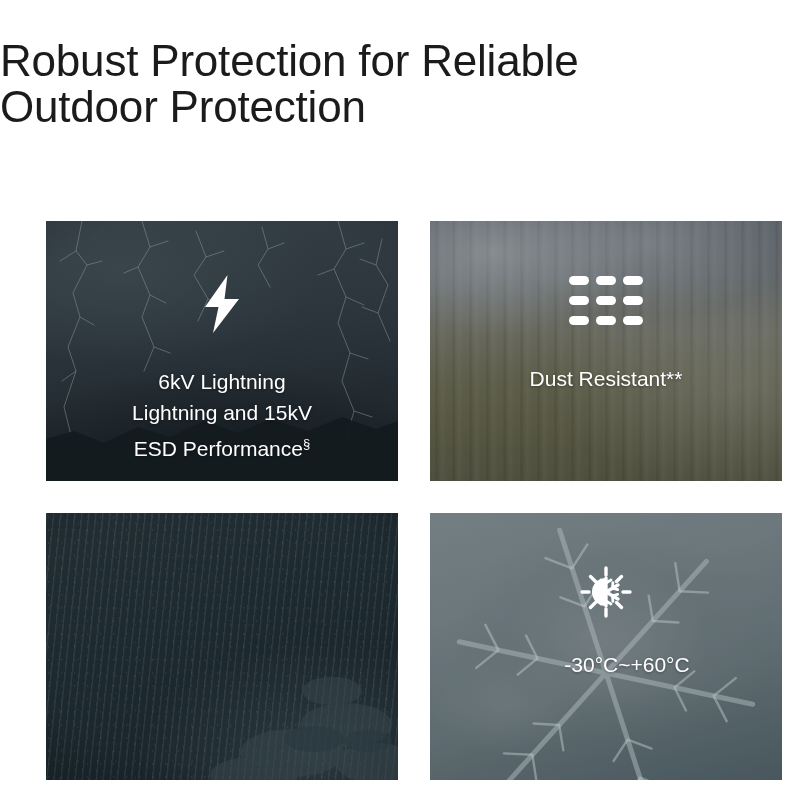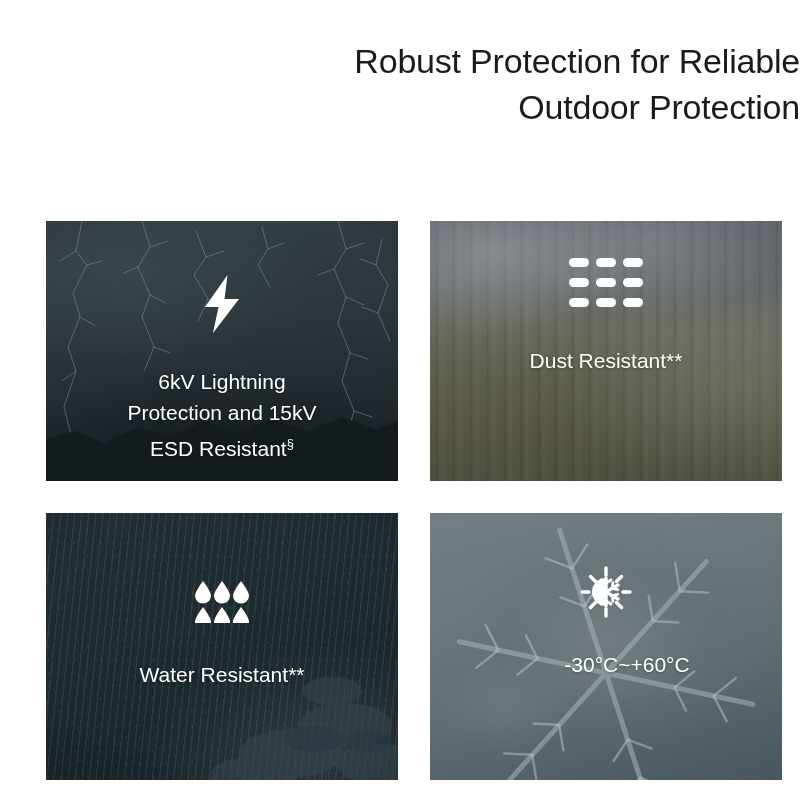--- a/index.html
+++ b/index.html
@@ -20,23 +20,23 @@
     background: #ffffff;
     overflow: hidden;
   }
 
   
   .headline {
     position: absolute;
     left: 0;
     top: 38px;
     width: 800px;
-    text-align: right;
+    text-align: left;
     color: #1b1b1b;
-    font-size: 34px;
+    font-size: 44px;
     line-height: 46px;
     font-weight: 400;
     letter-spacing: -0.2px;
   }
   .headline .ln { display: block; }
 
   
   .grid {
     position: absolute;
     left: 46px;
@@ -97,21 +97,21 @@
       linear-gradient(175deg, #343e45 0%, #2b353b 42%, #222a30 72%, #1a2126 100%);
   }
   .t1 .content { padding-top: 52px; }
   .t1 .caption { margin-top: 27px; }
 
   
   .t2 .bg {
     background:
       linear-gradient(180deg, #6e757c 0%, #747a7e 22%, #7b7a6e 42%, #6d6c55 62%, #63624b 82%, #5c5b47 100%);
   }
-  .t2 .content { padding-top: 37px; }
+  .t2 .content { padding-top: 55px; }
   .t2 .caption { margin-top: 33px; }
 
   
   .t3 .bg {
     background:
       radial-gradient(85% 70% at 78% 92%, #2c3a40 0%, rgba(44,58,64,0) 62%),
       linear-gradient(160deg, #222e34 0%, #1d2a30 40%, #1a262c 70%, #172226 100%);
   }
   .t3 .content { padding-top: 68px; }
   .t3 .caption { margin-top: 32px; }
@@ -203,22 +203,22 @@
       </svg>
       <div class="fx vignette"></div>
       <div class="content">
         <span class="icon-wrap">
           <svg width="52" height="62" viewBox="0 0 52 62" aria-hidden="true">
             <path d="M31.5 2 L9 34 L22.5 34 L17 60 L43 26 L28.5 26 Z" fill="#ffffff"></path>
           </svg>
         </span>
         <div class="caption">
           <span>6kV Lightning</span><br>
-          <span>Protection and 15kV</span><br>
-          <span>ESD Resistant</span><sup>§</sup>
+          <span>Lightning and 15kV</span><br>
+          <span>ESD Performance</span><sup>§</sup>
         </div>
       </div>
     </div>
 
     <div class="tile t2">
       <div class="bg"></div>
       <div class="fx streaks-v"></div>
       <div class="fx fog"></div>
       <div class="fx darken-soft"></div>
       <div class="content">
@@ -253,37 +253,20 @@
           <ellipse cx="208" cy="262" rx="44" ry="18"></ellipse>
           <ellipse cx="286" cy="178" rx="30" ry="14"></ellipse>
         </g>
         <g fill="#2a3940" opacity="0.6">
           <ellipse cx="268" cy="226" rx="30" ry="13"></ellipse>
           <ellipse cx="322" cy="228" rx="24" ry="11"></ellipse>
         </g>
       </svg>
       <div class="fx rain"></div>
       <div class="fx vignette"></div>
-      <div class="content">
-        <span class="icon-wrap">
-          <svg width="56" height="42" viewBox="0 0 56 42" aria-hidden="true">
-            <g fill="#ffffff">
-              <path d="M9 0 C9 0 1 10.5 1 14.6 A8 8 0 0 0 17 14.6 C17 10.5 9 0 9 0 Z"></path>
-              <path d="M28 0 C28 0 20 10.5 20 14.6 A8 8 0 0 0 36 14.6 C36 10.5 28 0 28 0 Z"></path>
-              <path d="M47 0 C47 0 39 10.5 39 14.6 A8 8 0 0 0 55 14.6 C55 10.5 47 0 47 0 Z"></path>
-              <path d="M9 26 C9 26 1 36.5 1 40.6 A8 8 0 0 0 17 40.6 C17 36.5 9 26 9 26 Z"></path>
-              <path d="M28 26 C28 26 20 36.5 20 40.6 A8 8 0 0 0 36 40.6 C36 36.5 28 26 28 26 Z"></path>
-              <path d="M47 26 C47 26 39 36.5 39 40.6 A8 8 0 0 0 55 40.6 C55 36.5 47 26 47 26 Z"></path>
-            </g>
-          </svg>
-        </span>
-        <div class="caption">
-          <span>Water Resistant</span><span>**</span>
-        </div>
-      </div>
     </div>
 
     <div class="tile t4">
       <div class="bg"></div>
       <svg class="svg-bg" viewBox="0 0 352 267" preserveAspectRatio="none">
         <g stroke="#aebabe" stroke-width="5" opacity="0.5" stroke-linecap="round" fill="none" transform="translate(176 160) rotate(12)">
           <line x1="-150" y1="0" x2="150" y2="0"></line>
           <line x1="-75" y1="-130" x2="75" y2="130"></line>
           <line x1="-75" y1="130" x2="75" y2="-130"></line>
         </g>

